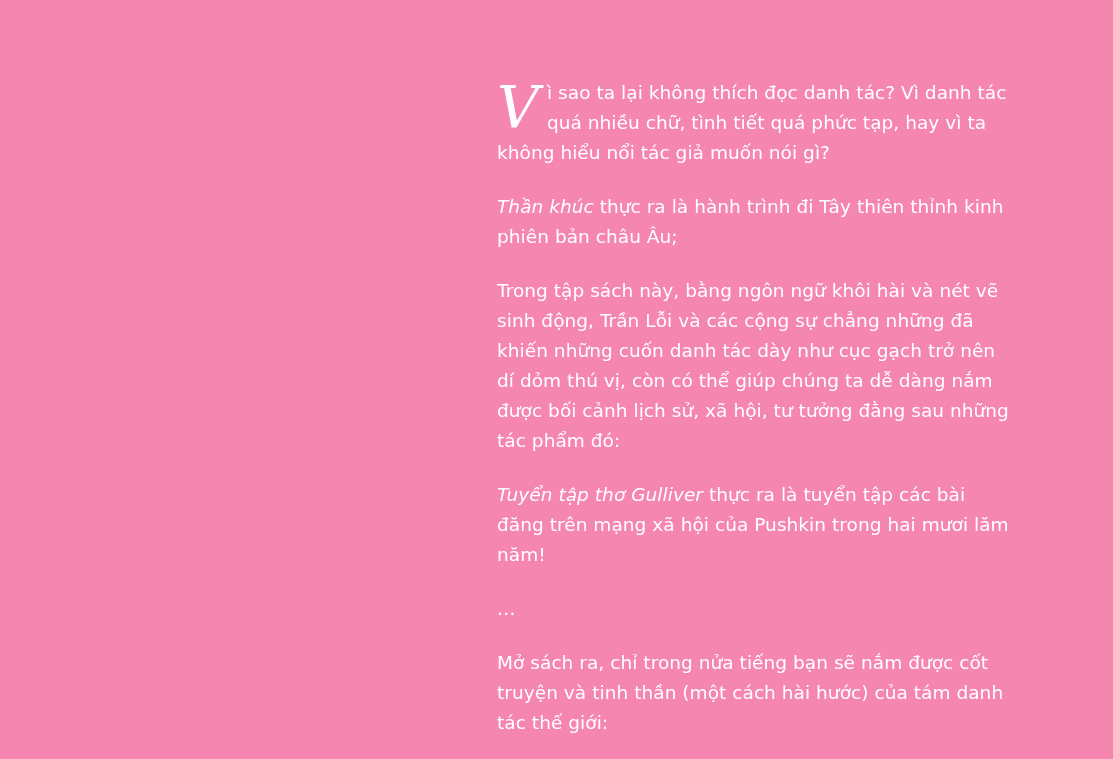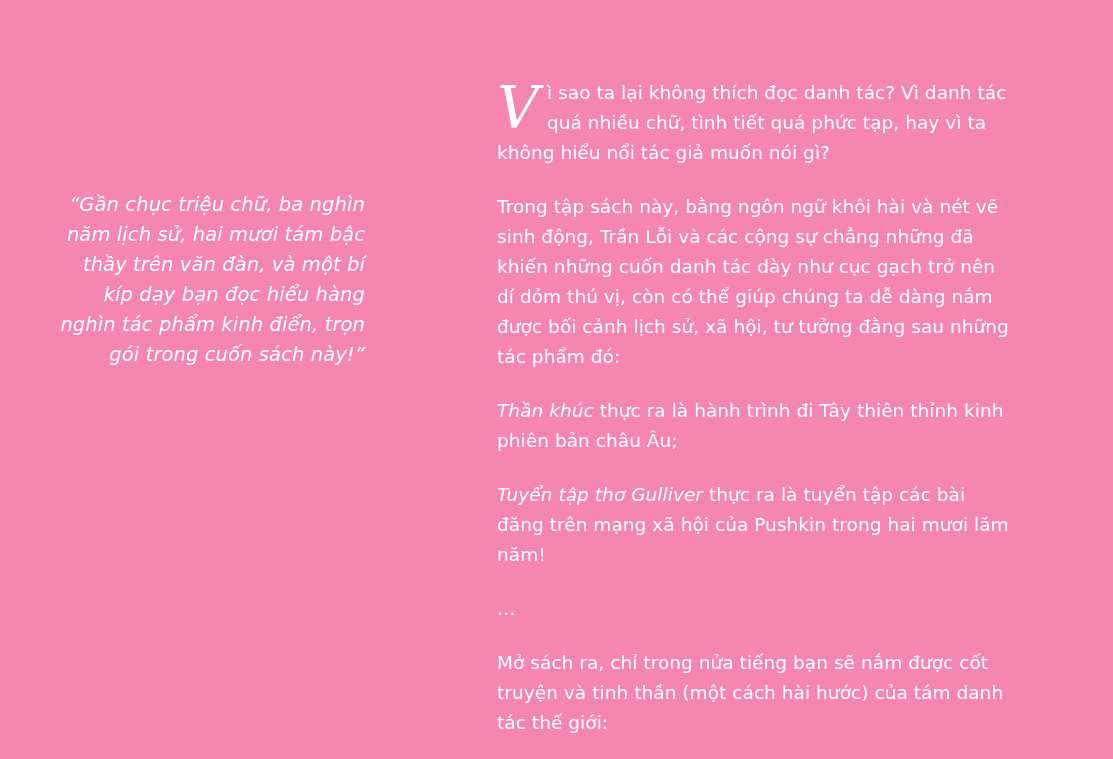--- a/index.html
+++ b/index.html
@@ -73,31 +73,28 @@
   }
   .ellipsis-para {
     letter-spacing: 1px;
   }
 </style>
 </head>
 <body>
 
 <div class="page">
 
-  <div class="quote-col">
-    <p class="quote-text">“Gần chục triệu chữ, ba nghìn năm lịch sử, hai mươi tám bậc thầy trên văn đàn, và một bí kíp dạy bạn đọc hiểu hàng nghìn tác phẩm kinh điển, trọn gói trong cuốn sách này!”</p>
-  </div>
 
   <div class="body-col">
 
     <p class="dropcap-para"><span class="dropcap">V</span><span>ì sao ta lại không thích đọc danh tác? Vì danh tác quá nhiều chữ, tình tiết quá phức tạp, hay vì ta không hiểu nổi tác giả muốn nói gì?</span></p>
 
+    <p><em class="title">Thần khúc</em><span> thực ra là hành trình đi Tây thiên thỉnh kinh phiên bản châu Âu;</span></p>
+
     <p>Trong tập sách này, bằng ngôn ngữ khôi hài và nét vẽ sinh động, Trần Lỗi và các cộng sự chẳng những đã khiến những cuốn danh tác dày như cục gạch trở nên dí dỏm thú vị, còn có thể giúp chúng ta dễ dàng nắm được bối cảnh lịch sử, xã hội, tư tưởng đằng sau những tác phẩm đó:</p>
-
-    <p><em class="title">Thần khúc</em><span> thực ra là hành trình đi Tây thiên thỉnh kinh phiên bản châu Âu;</span></p>
 
 
     <p><em class="title">Tuyển tập thơ Gulliver</em><span> thực ra là tuyển tập các bài đăng trên mạng xã hội của Pushkin trong hai mươi lăm năm!</span></p>
 
     <p class="ellipsis-para">…</p>
 
     <p><span>Mở sách ra, chỉ trong nửa tiếng bạn sẽ nắm được cốt truyện và tinh thần (một cách hài hước) của tám danh tác thế giới:</span><br>
       
     </p>
 

